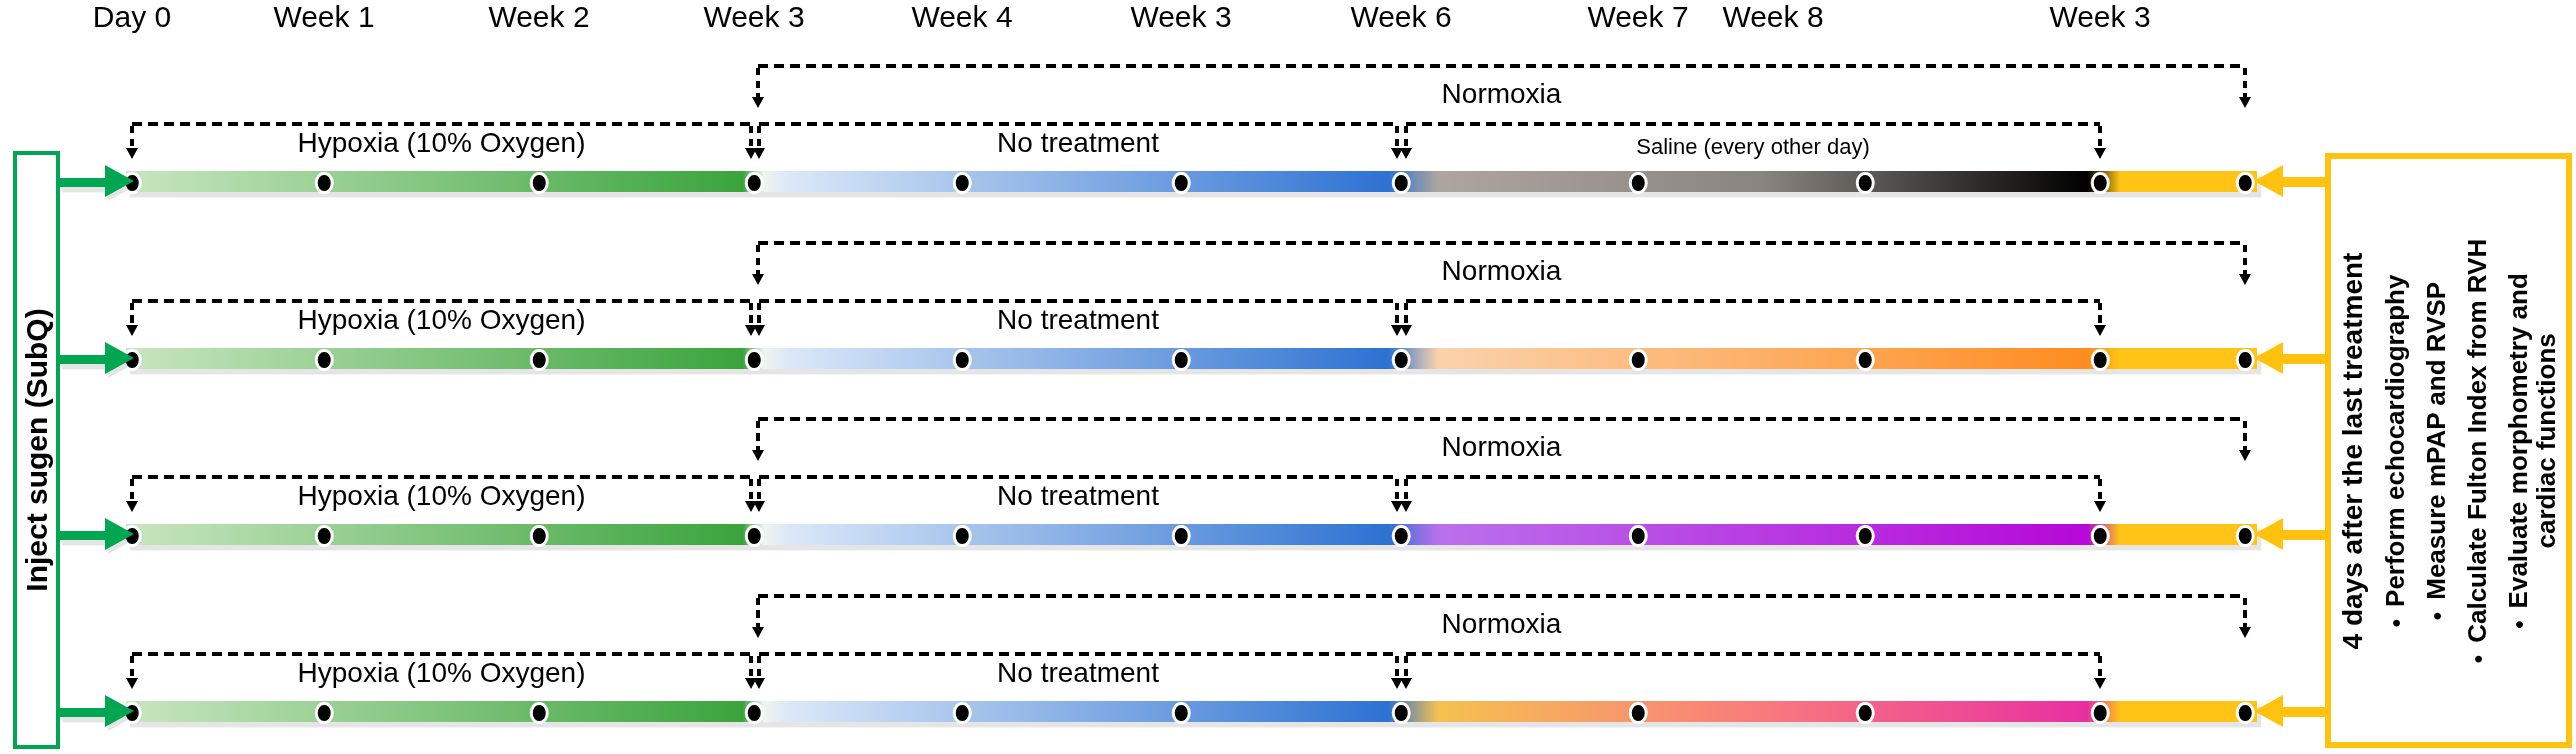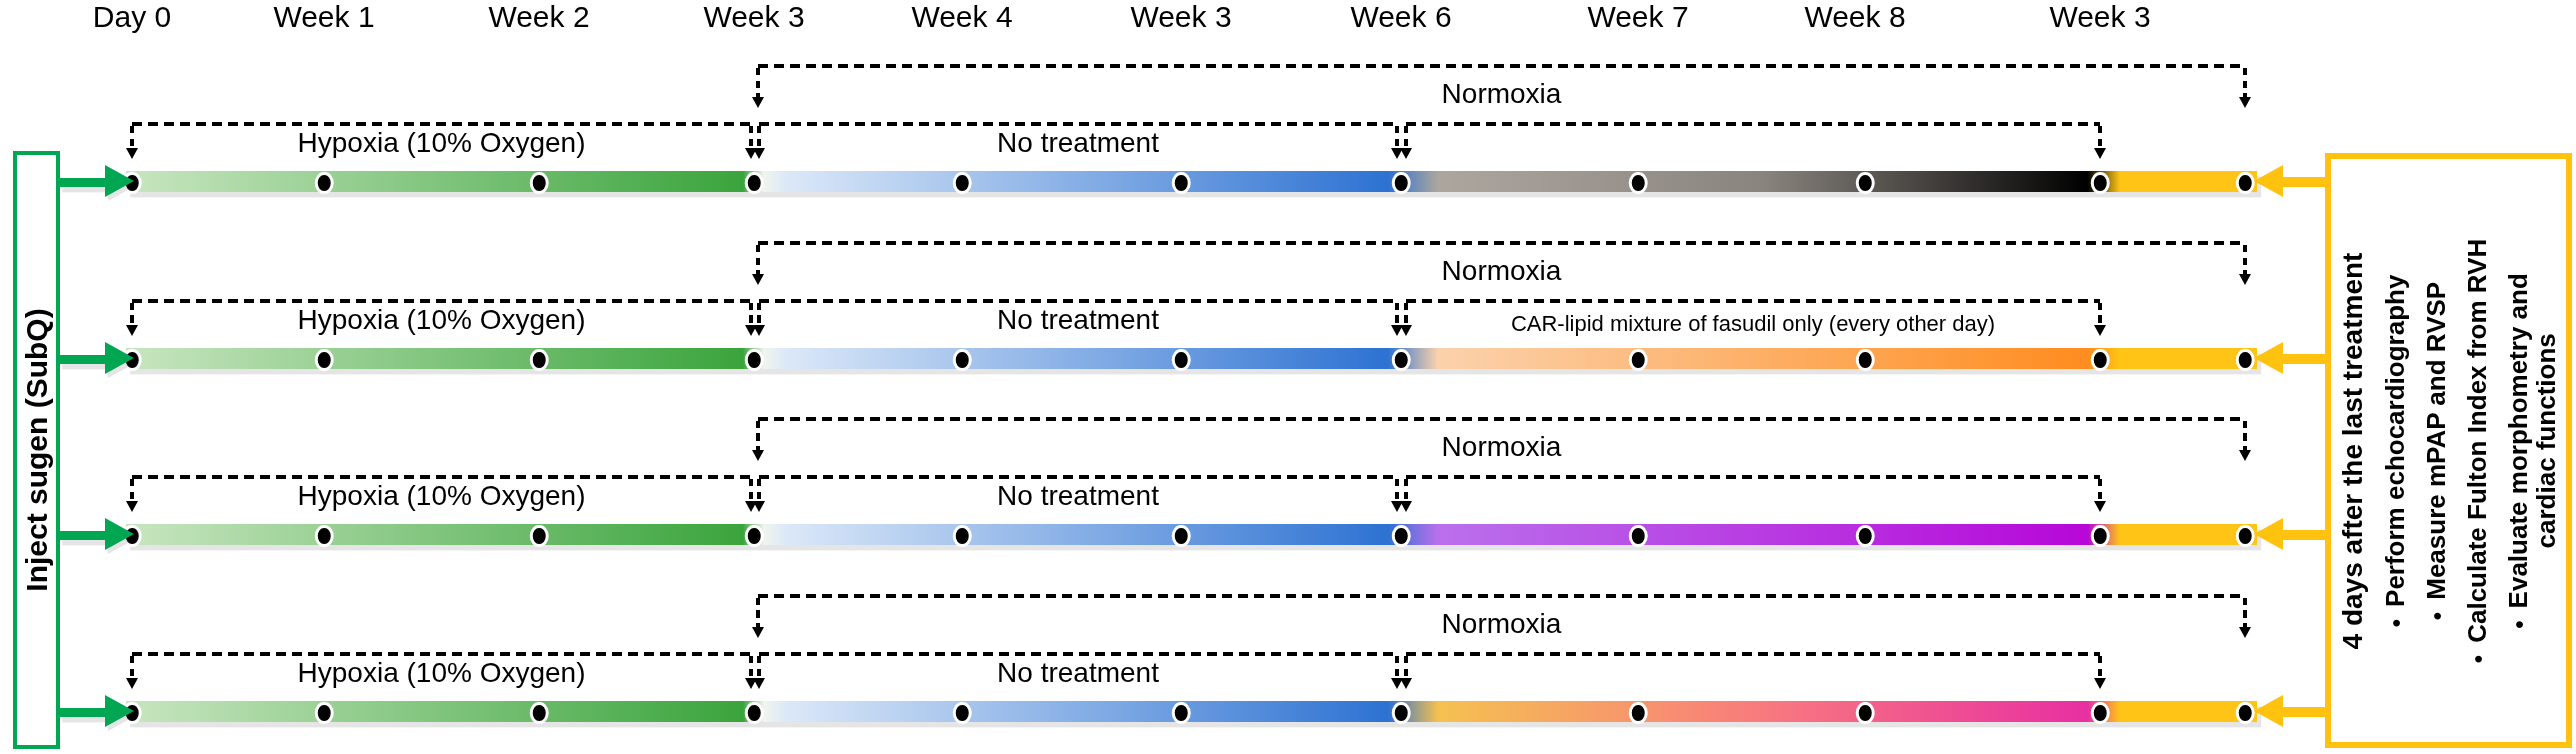--- a/index.html
+++ b/index.html
@@ -121,21 +121,21 @@
 
   <div id="week-header">
       <span class="week-label" style="left: 132px;">Day 0</span>
       <span class="week-label" style="left: 324px;">Week 1</span>
       <span class="week-label" style="left: 539px;">Week 2</span>
       <span class="week-label" style="left: 754px;">Week 3</span>
       <span class="week-label" style="left: 962px;">Week 4</span>
       <span class="week-label" style="left: 1181px;">Week 3</span>
       <span class="week-label" style="left: 1401px;">Week 6</span>
       <span class="week-label" style="left: 1638px;">Week 7</span>
-      <span class="week-label" style="left: 1855px;">Week 8</span>
+      <span class="week-label" style="left: 1773px;">Week 8</span>
       <span class="week-label" style="left: 2100px;">Week 3</span>
     </div>
 
   <div id="rows-container">
   <div class="row" style="top: 64px;">
 
     <div class="bracket norm-bracket">
       <div class="hline"></div>
       <div class="varrow at-left">
         <div class="stem"></div>
@@ -177,20 +177,21 @@
             <div class="head"></div>
       </div>
       <div class="varrow at-right">
         <div class="stem"></div>
             <div class="head"></div>
       </div>
     </div>
 
     <div class="label phase-label hypoxia-label">Hypoxia (10% Oxygen)</div>
     <div class="label phase-label notreat-label">No treatment</div>
+    <div class="label treat-label">Saline (every other day)</div>
 
     <div class="bar" style="--bar-grad: linear-gradient(90deg, #C8E6C0 0%, #3AA43C 28.95%, #F0F5ED 29.92%, #DBE8F8 30.99%, #2D72D2 59.21%, #ACA69F 61.58%, #8A847E 76.81%, #000000 92.04%, #FFC415 93.57%, #FFC415 100%);"></div>
     <div class="dots">
           <div class="dot" style="left: 132px;"></div>
           <div class="dot" style="left: 324px;"></div>
           <div class="dot" style="left: 539px;"></div>
           <div class="dot" style="left: 754px;"></div>
           <div class="dot" style="left: 962px;"></div>
           <div class="dot" style="left: 1181px;"></div>
           <div class="dot" style="left: 1401px;"></div>
@@ -250,21 +251,20 @@
             <div class="head"></div>
       </div>
       <div class="varrow at-right">
         <div class="stem"></div>
             <div class="head"></div>
       </div>
     </div>
 
     <div class="label phase-label hypoxia-label">Hypoxia (10% Oxygen)</div>
     <div class="label phase-label notreat-label">No treatment</div>
-    <div class="label treat-label">CAR-lipid mixture of fasudil only (every other day)</div>
 
     <div class="bar" style="--bar-grad: linear-gradient(90deg, #C8E6C0 0%, #3AA43C 28.95%, #F0F5ED 29.92%, #DBE8F8 30.99%, #2D72D2 59.21%, #FBD2AC 61.58%, #FF8C1F 92.04%, #FFC415 93.57%, #FFC415 100%);"></div>
     <div class="dots">
           <div class="dot" style="left: 132px;"></div>
           <div class="dot" style="left: 324px;"></div>
           <div class="dot" style="left: 539px;"></div>
           <div class="dot" style="left: 754px;"></div>
           <div class="dot" style="left: 962px;"></div>
           <div class="dot" style="left: 1181px;"></div>
           <div class="dot" style="left: 1401px;"></div>

